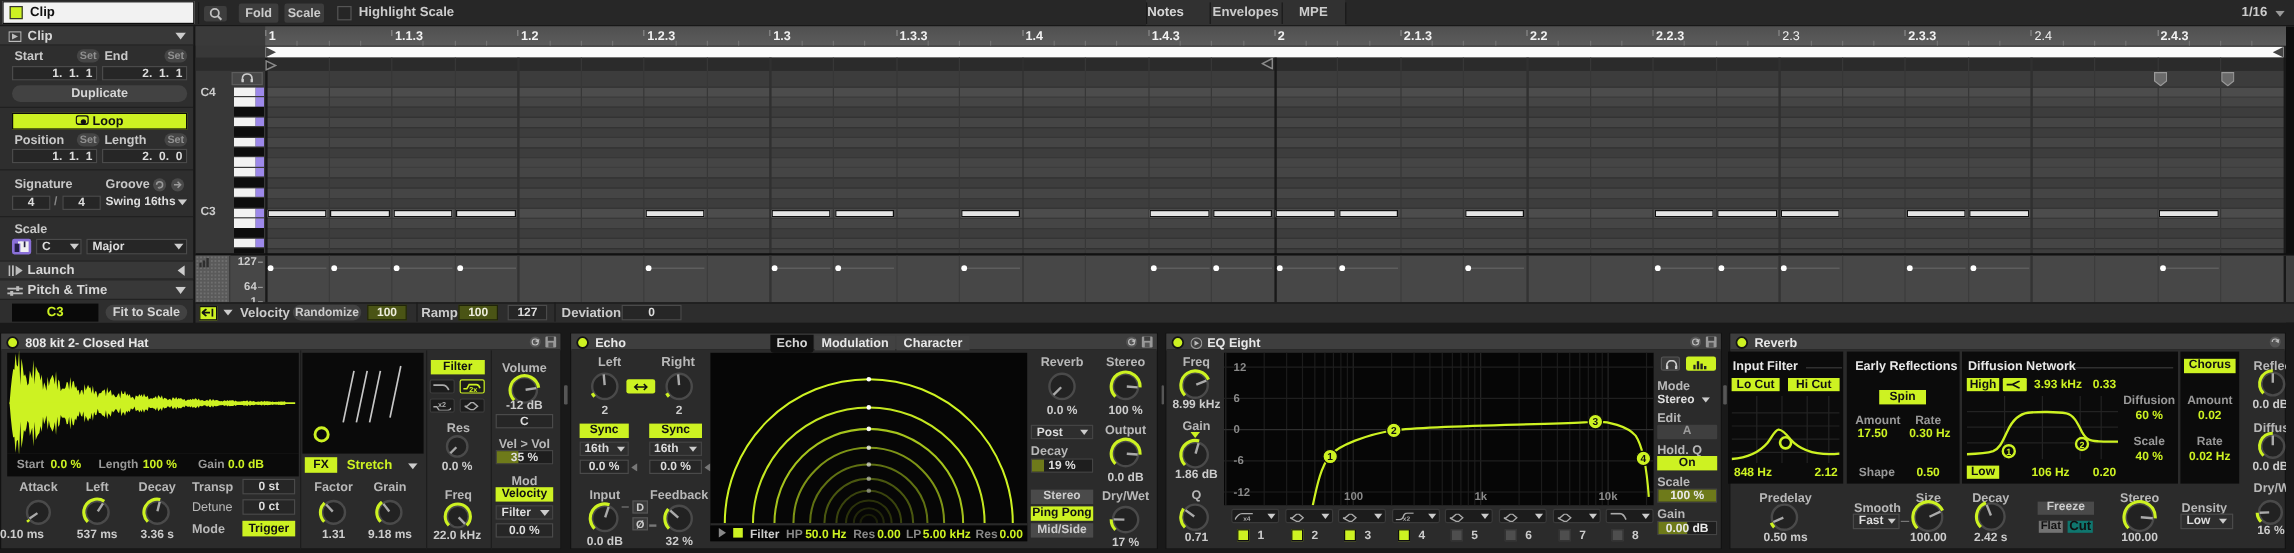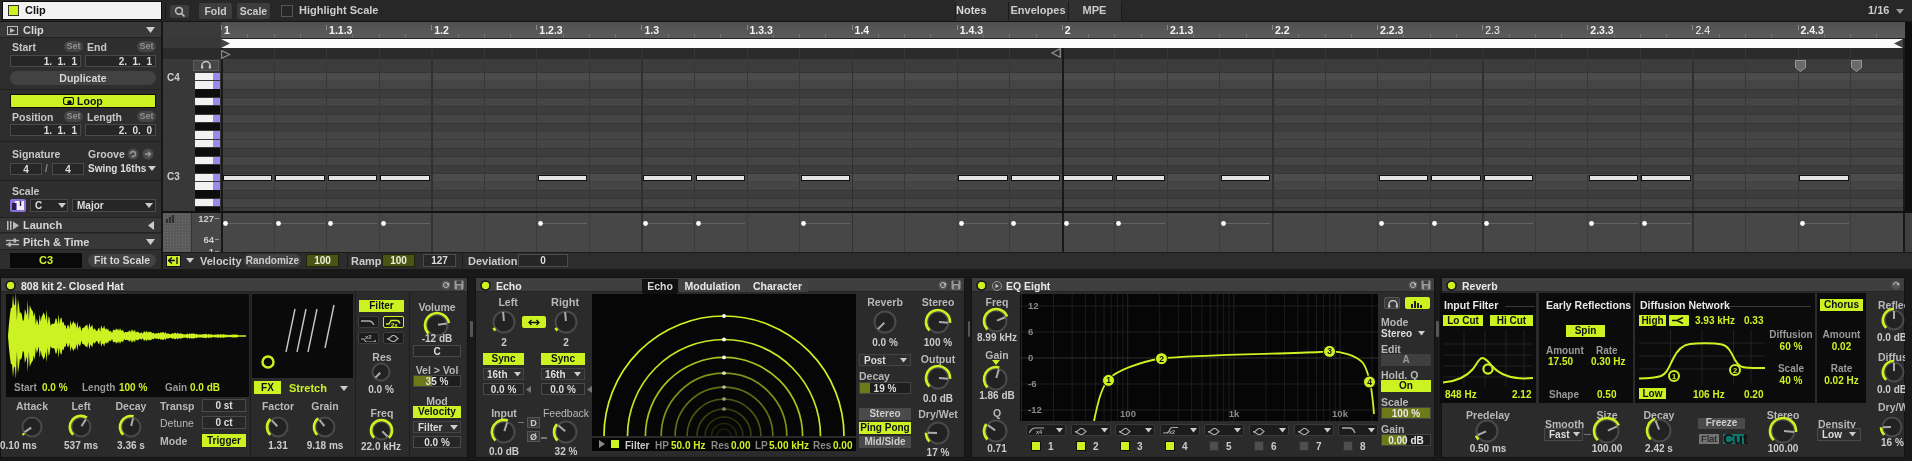--- a/index.html
+++ b/index.html
@@ -672,21 +672,21 @@
     </svg>
 <div style="position:absolute;left:483px;top:383px;width:41px;height:12px;background:#262626;border:1px solid #4a4a4a;color:#ddd;font-size:10px;font-weight:bold;text-align:center;line-height:11px">0.0 %</div>
 <div style="position:absolute;left:541px;top:383px;width:44px;height:12px;background:#262626;border:1px solid #4a4a4a;color:#ddd;font-size:10px;font-weight:bold;text-align:center;line-height:11px">0.0 %</div>
 <svg style="position:absolute;left:526px;top:386px" width="6" height="7">
       <path d="M5,0 L0,3.5 L5,7 z" fill="#777"></path>
     </svg>
 <svg style="position:absolute;left:587px;top:386px" width="6" height="7">
       <path d="M5,0 L0,3.5 L5,7 z" fill="#777"></path>
     </svg>
 <div style="position:absolute;left:478px;top:407px;width:52px;height:11px;font-size:10.5px;font-weight:bold;color:#b8b8b8;text-align:center">Input</div>
-<div style="position:absolute;left:535px;top:407px;width:62px;height:11px;font-size:10.5px;font-weight:normal;color:#b8b8b8;text-align:center">Feedback</div>
+<div style="position:absolute;left:535px;top:407px;width:62px;height:11px;font-size:10.5px;font-weight:bold;color:#b8b8b8;text-align:center">Feedback</div>
 <svg style="position:absolute;left:490px;top:418px" width="28" height="28">
       <circle cx="14" cy="14" r="10.5" fill="#222" stroke="#4a4a4a" stroke-width="2"></circle>
       <path d="M5.5,22.5 A12,12 0 0 1 17.9,2.6" fill="none" stroke="#cdf222" stroke-width="2.6"></path>
       <line x1="14.3" y1="13.1" x2="17.2" y2="4.5" stroke="#aaa" stroke-width="2"></line>
     </svg>
 <svg style="position:absolute;left:552px;top:418px" width="28" height="28">
       <circle cx="14" cy="14" r="10.5" fill="#222" stroke="#4a4a4a" stroke-width="2"></circle>
       <path d="M5.5,22.5 A12,12 0 0 1 5.0,6.1" fill="none" stroke="#cdf222" stroke-width="2.6"></path>
       <line x1="13.2" y1="13.3" x2="6.5" y2="7.4" stroke="#aaa" stroke-width="2"></line>
     </svg>
@@ -1087,22 +1087,22 @@
     </svg>
 <div style="position:absolute;left:1576px;top:442.5px;width:62px;height:11px;font-size:10px;font-weight:bold;color:#ccc;text-align:center">100.00</div>
 <div style="position:absolute;left:1629px;top:409px;width:60px;height:11px;font-size:10.5px;font-weight:bold;color:#b8b8b8;text-align:center">Decay</div>
 <svg style="position:absolute;left:1644.5px;top:416.0px" width="29.0" height="29.0">
       <circle cx="14.5" cy="14.5" r="11.0" fill="#222" stroke="#4a4a4a" stroke-width="2"></circle>
       <path d="M5.7,23.3 A12.5,12.5 0 0 1 9.9,2.9" fill="none" stroke="#cdf222" stroke-width="2.6"></path>
       <line x1="14.1" y1="13.6" x2="10.6" y2="4.7" stroke="#aaa" stroke-width="2"></line>
     </svg>
 <div style="position:absolute;left:1628px;top:442.5px;width:62px;height:11px;font-size:10px;font-weight:bold;color:#ccc;text-align:center">2.42 s</div>
 <div style="position:absolute;left:1698px;top:418px;width:47px;height:10.5px;background:#4a4a4a;color:#ccc;font-size:10px;font-weight:bold;text-align:center;line-height:10.5px">Freeze</div>
-<div style="position:absolute;left:1699px;top:434px;width:20px;height:10px;background:#737373;color:#111;font-size:9.5px;font-weight:normal;text-align:center;line-height:10px">Flat</div>
-<div style="position:absolute;left:1723px;top:434px;width:21px;height:10px;background:#0f766e;color:#111;font-size:15px;font-weight:bold;text-align:center;line-height:10px">Cut</div>
+<div style="position:absolute;left:1699px;top:434px;width:20px;height:10px;background:#737373;color:#111;font-size:9.5px;font-weight:bold;text-align:center;line-height:10px">Flat</div>
+<div style="position:absolute;left:1723px;top:434px;width:21px;height:10px;background:#0f766e;color:#111;font-size:11px;font-weight:bold;text-align:center;line-height:10px">Cut</div>
 <div style="position:absolute;left:1753px;top:409px;width:60px;height:11px;font-size:10.5px;font-weight:bold;color:#b8b8b8;text-align:center">Stereo</div>
 <svg style="position:absolute;left:1768px;top:415.5px" width="30" height="30">
       <circle cx="15" cy="15" r="11.5" fill="#222" stroke="#4a4a4a" stroke-width="2"></circle>
       <path d="M5.8,24.2 A13,13 0 1 1 28.0,16.0" fill="none" stroke="#cdf222" stroke-width="2.6"></path>
       <line x1="16.0" y1="15.1" x2="26.0" y2="15.9" stroke="#aaa" stroke-width="2"></line>
     </svg>
 <div style="position:absolute;left:1752px;top:442.5px;width:62px;height:11px;font-size:10px;font-weight:bold;color:#ccc;text-align:center">100.00</div>
 <div style="position:absolute;left:1818px;top:417.5px;font-size:10.5px;font-weight:bold;color:#b8b8b8">Density</div>
 <div style="position:absolute;left:1817px;top:428px;width:44px;height:13px;background:#2e2e2e;border:1px solid #4a4a4a;color:#ddd;font-size:10px;font-weight:bold;line-height:12px;padding-left:4px">Low</div>
 <svg style="position:absolute;left:1849px;top:432px" width="8" height="5">

